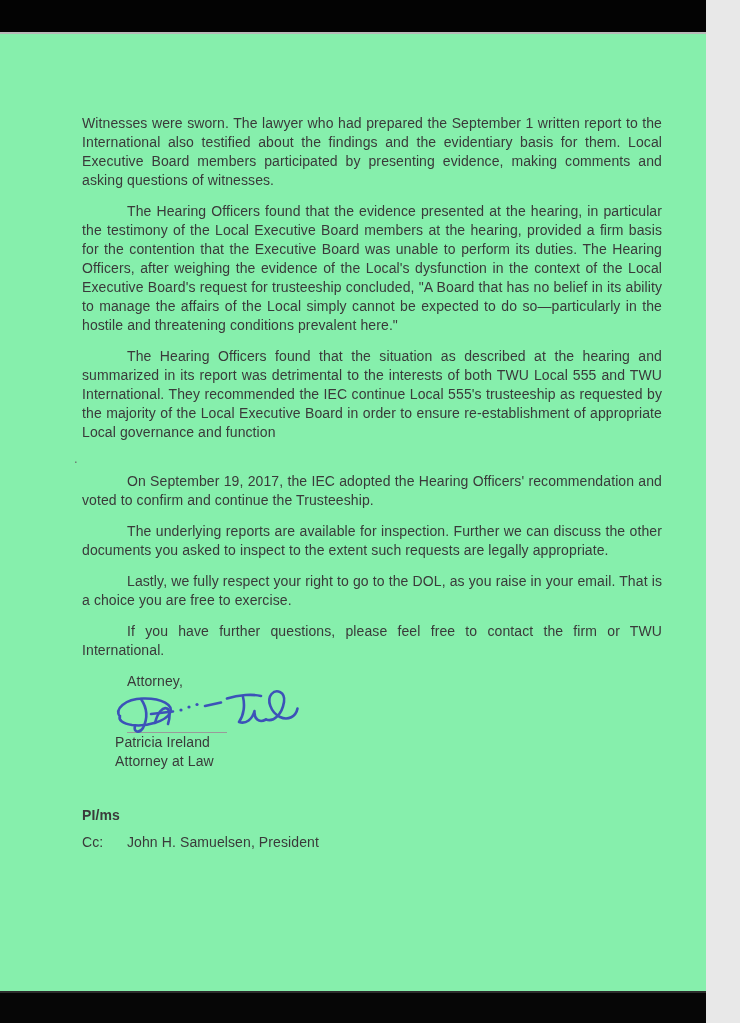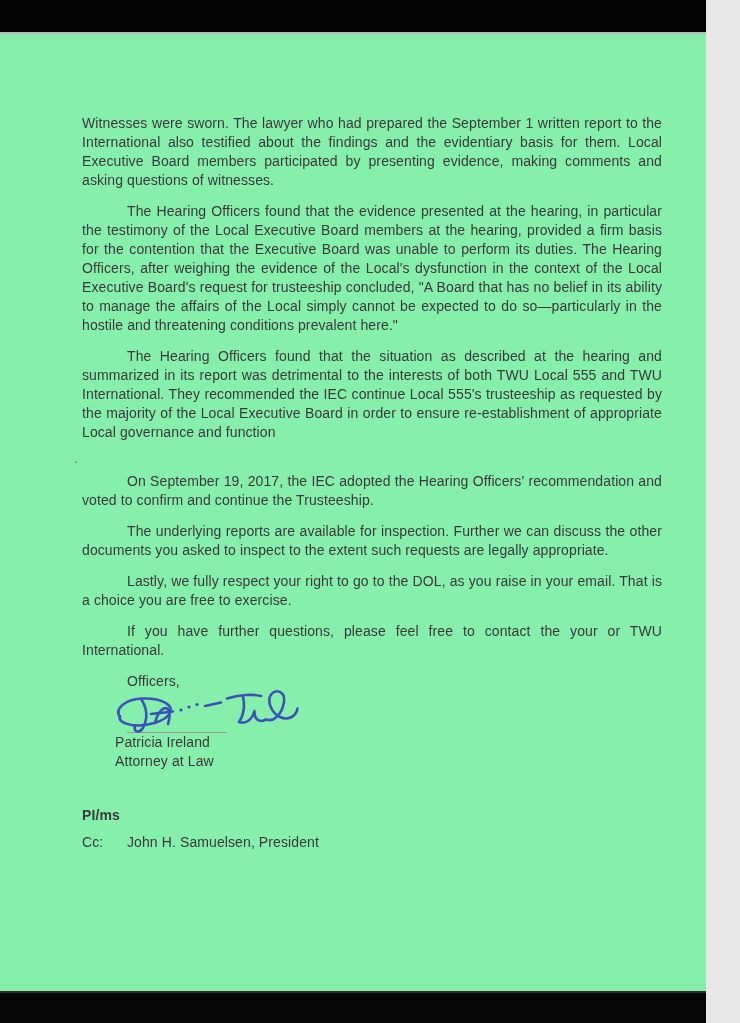--- a/index.html
+++ b/index.html
@@ -94,23 +94,23 @@
     <p class="para indent">The Hearing Officers found that the situation as described at the hearing and summarized in its report was detrimental to the interests of both TWU Local 555 and TWU International. They recommended the IEC continue Local 555's trusteeship as requested by the majority of the Local Executive Board in order to ensure re-establishment of appropriate Local governance and function</p>
 
     <div class="stray-mark">.</div>
 
     <p class="para indent">On September 19, 2017, the IEC adopted the Hearing Officers' recommendation and voted to confirm and continue the Trusteeship.</p>
 
     <p class="para indent">The underlying reports are available for inspection. Further we can discuss the other documents you asked to inspect to the extent such requests are legally appropriate.</p>
 
     <p class="para indent">Lastly, we fully respect your right to go to the DOL, as you raise in your email. That is a choice you are free to exercise.</p>
 
-    <p class="para indent">If you have further questions, please feel free to contact the your or TWU International.</p>
+    <p class="para indent">If you have further questions, please feel free to contact the firm or TWU International.</p>
 
-    <p class="para closing">Officers,</p>
+    <p class="para closing">Attorney,</p>
 
     <div class="signature-wrap">
       <svg width="205" height="58" viewBox="0 0 205 58" fill="none" xmlns="http://www.w3.org/2000/svg">
         <g stroke="#3c52b8" stroke-width="2.6" stroke-linecap="round" stroke-linejoin="round" fill="none">
           <path d="M10,31 C4,23 15,13 33,12.5 C52,12 64,19 60,27 C56,35 37,41 22,39 C13,37.5 8,34 10,30"></path>
           <path d="M31,13 C36.5,21 38.5,31 33,42 C29.5,47.5 23,46.5 25,40"></path>
           <path d="M45,37 C47.5,27 52.5,20.5 57,22.5 C60.5,24.5 60,32 58,38"></path>
           <path d="M41,28 L63,25.5"></path>
           <circle cx="71" cy="24" r="1.6" fill="#3c52b8" stroke="none"></circle>
           <circle cx="79" cy="21" r="1.6" fill="#3c52b8" stroke="none"></circle>

